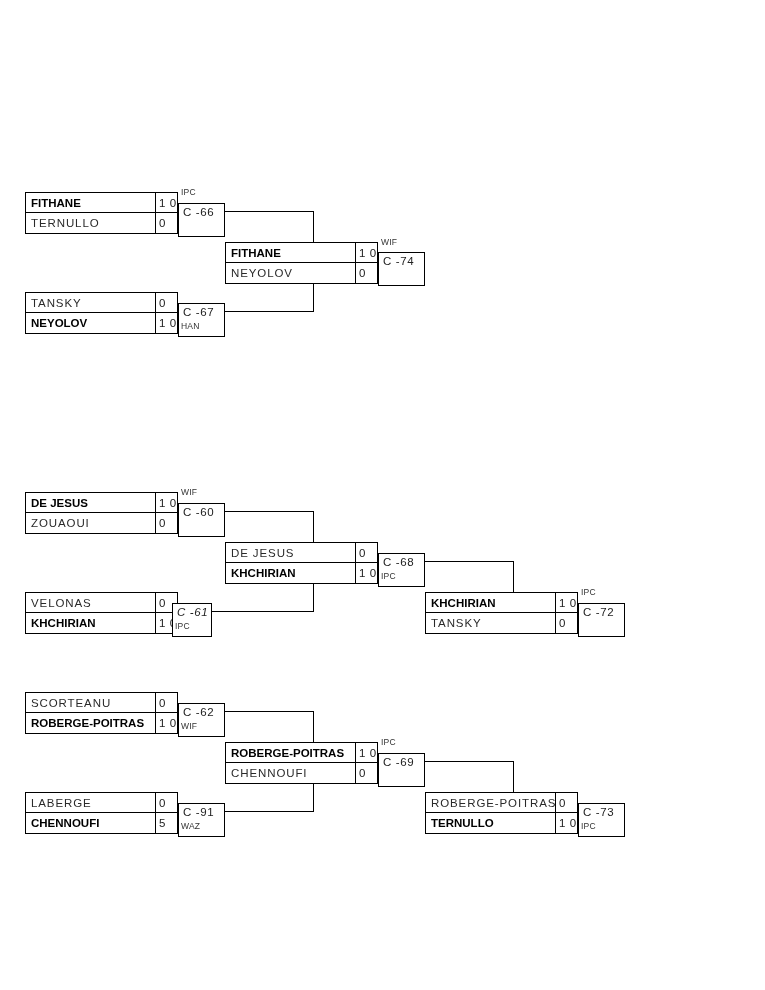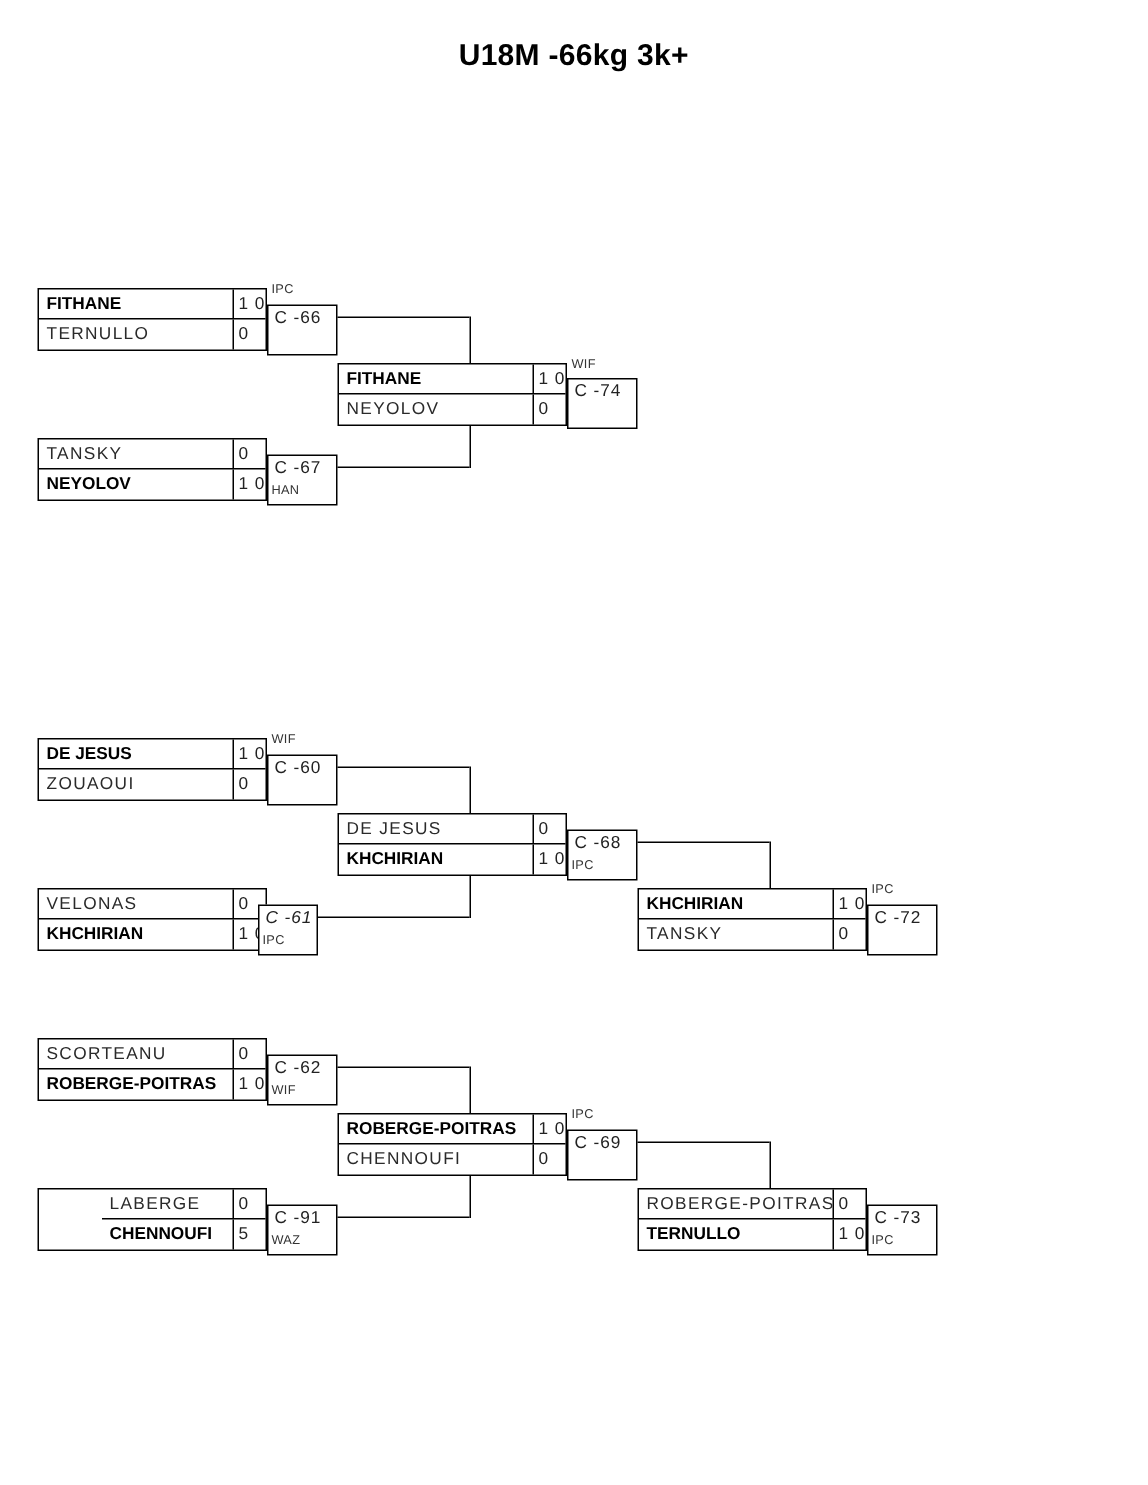--- a/index.html
+++ b/index.html
@@ -48,21 +48,20 @@
 
   .footer{position:absolute;left:0;width:765px;bottom:16px;height:14px;}
   .footer .left{position:absolute;left:10px;font-size:11px;letter-spacing:.2px;color:#111;}
   .footer .right{position:absolute;right:8px;font-size:11px;letter-spacing:.2px;color:#111;}
 </style>
 </head>
 <body>
 
 <div id="page">
 
-  <div class="title">U18M -66kg 3k+</div>
 
   <div class="match" style="left:25px;top:192px;width:153px;">
     <div class="slot top">
       <span class="name win">FITHANE</span>
       <span class="score">1 0</span>
     </div>
     <div class="slot">
       <span class="name">TERNULLO</span>
       <span class="score">0</span>
     </div>
@@ -163,21 +162,21 @@
     </div>
     <div class="slot">
       <span class="name win">ROBERGE-POITRAS</span>
       <span class="score">1 0</span>
     </div>
   </div>
   <div class="code" style="left:178px;top:703px;width:47px;">C -62</div>
   <div class="fed" style="left:181px;top:721px;">WIF</div>
   <div class="hline" style="left:225px;top:711px;width:88px;"></div>
 
-  <div class="match" style="left:25px;top:792px;width:153px;padding-left:42px;">
+  <div class="match" style="left:25px;top:792px;width:153px;">
     <div class="slot top">
       <span class="name">LABERGE</span>
       <span class="score">0</span>
     </div>
     <div class="slot">
       <span class="name win">CHENNOUFI</span>
       <span class="score">5</span>
     </div>
   </div>
   <div class="code" style="left:178px;top:803px;width:47px;">C -91</div>

